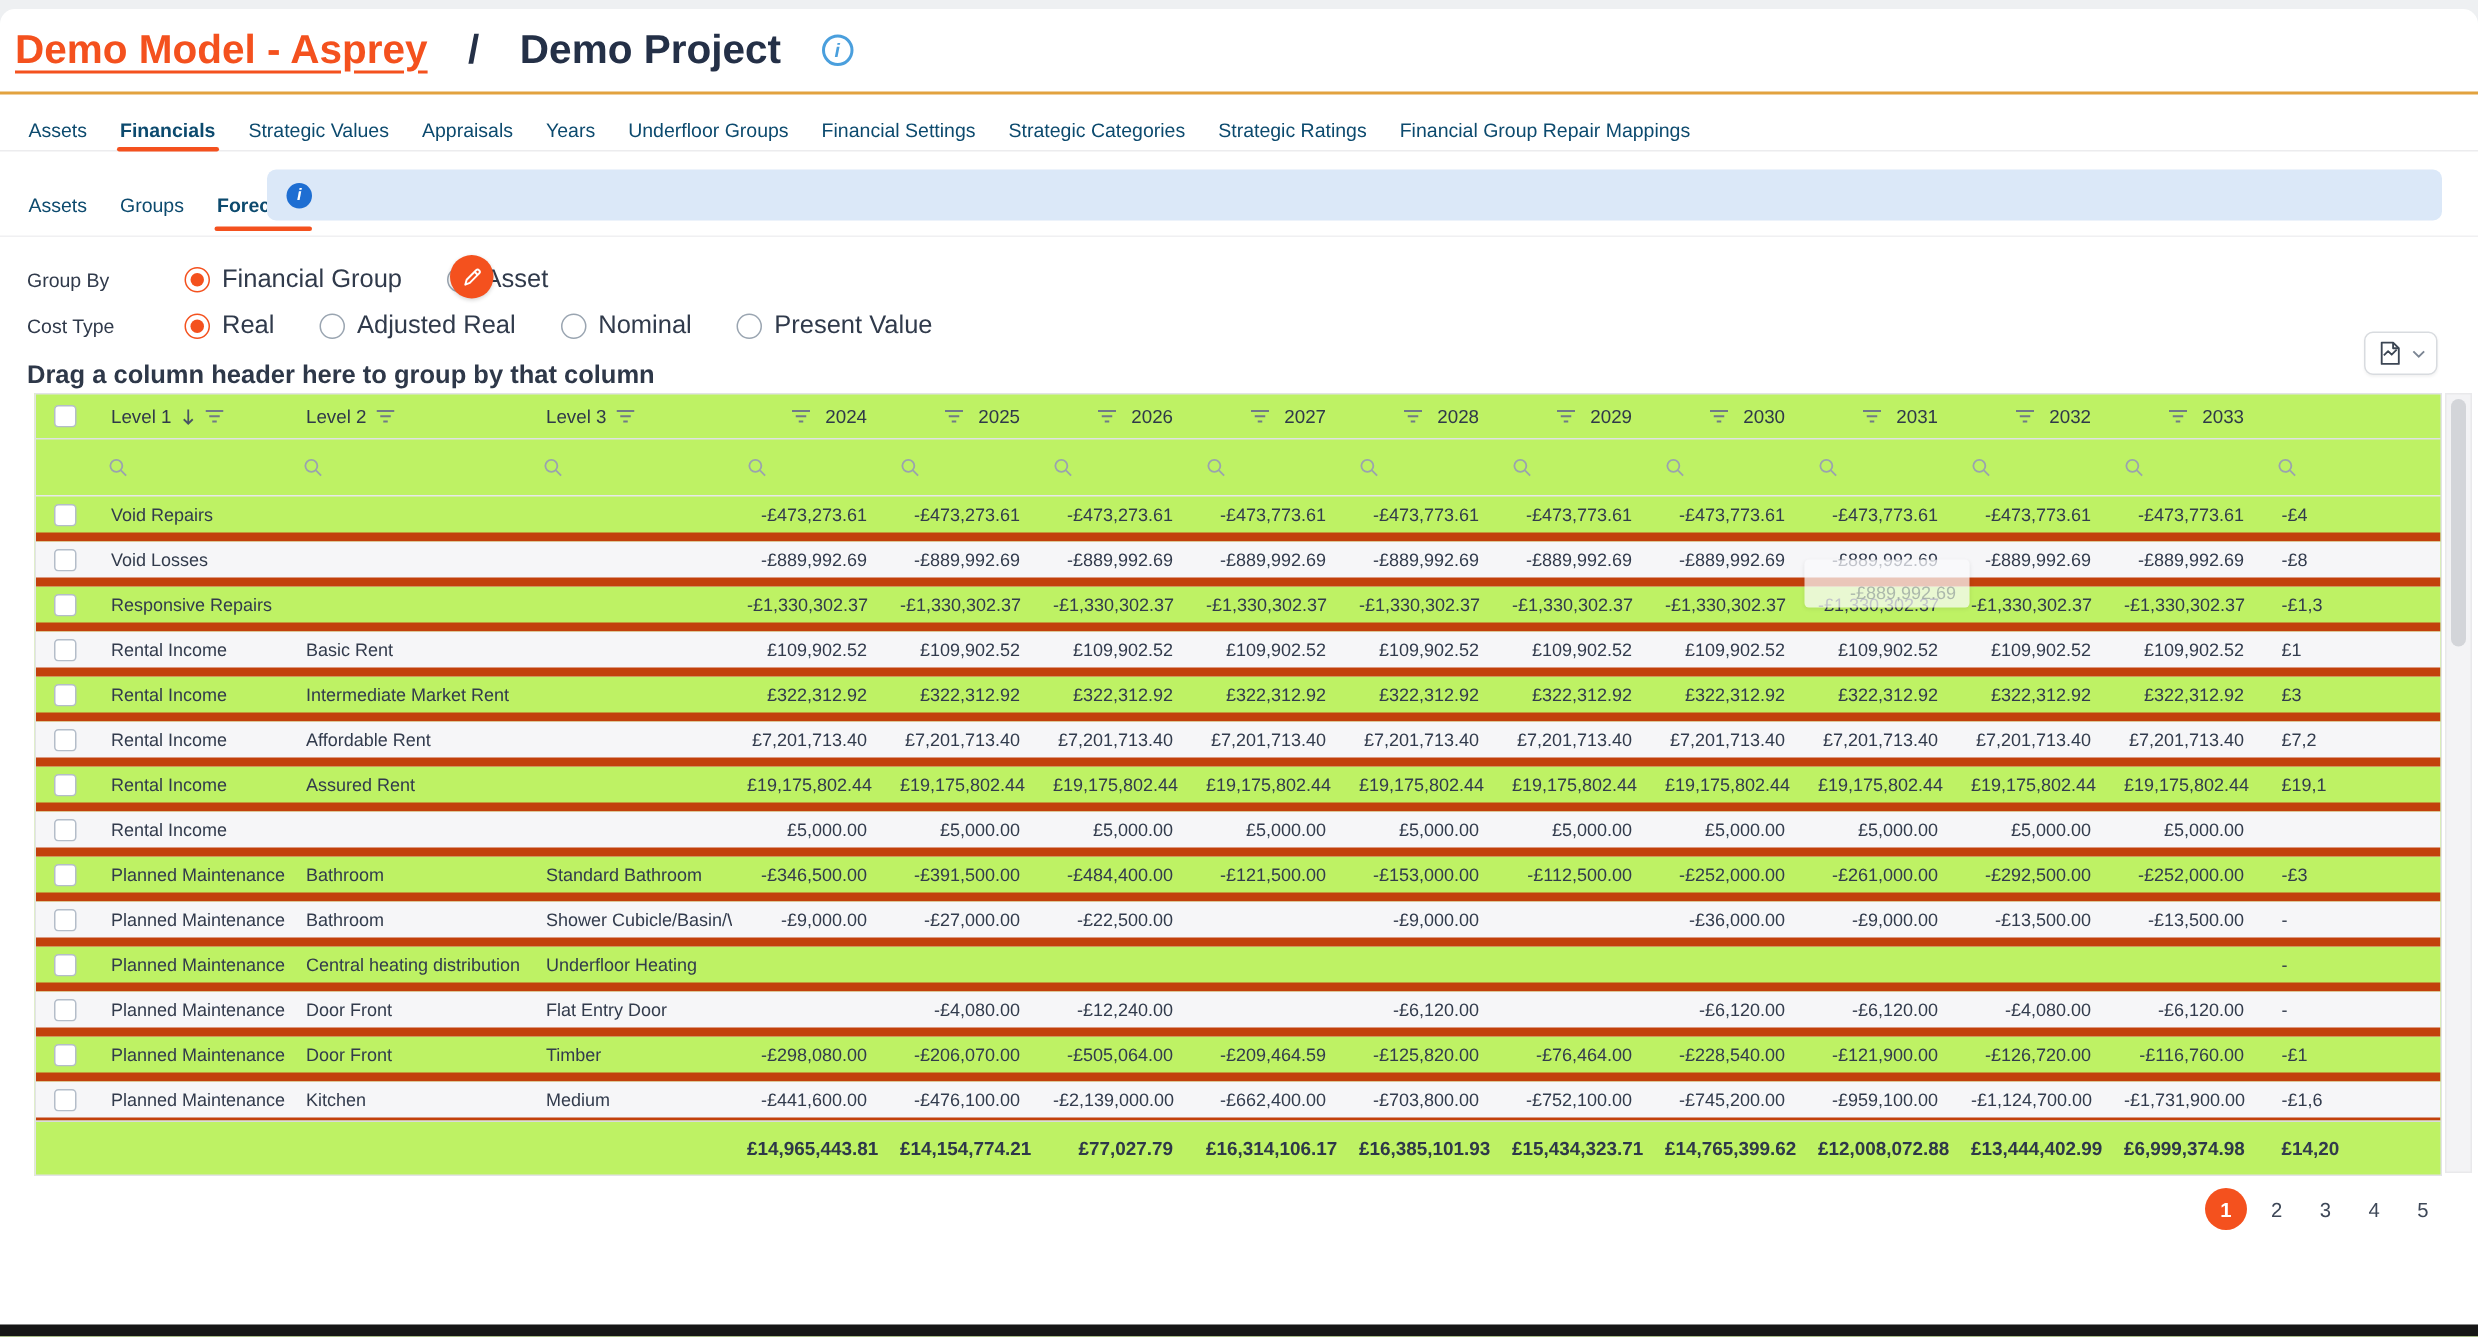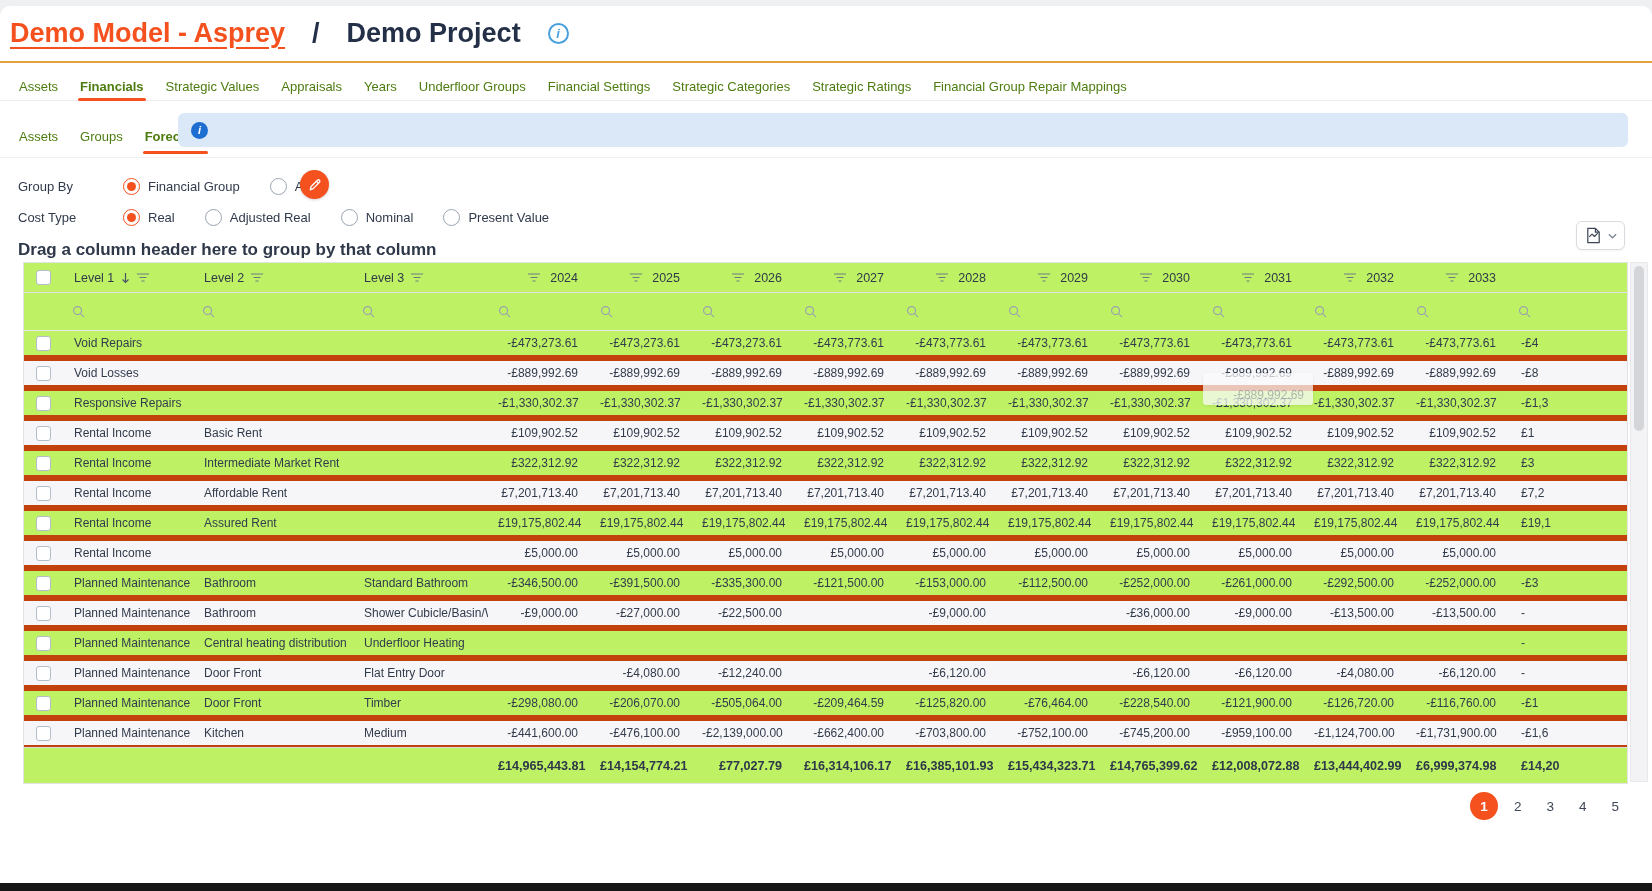--- a/index.html
+++ b/index.html
@@ -18,41 +18,41 @@
   
   .title-row{position:absolute;top:18px;left:10px;display:flex;align-items:center;gap:27px;}
   .model-link{font-size:27px;font-weight:bold;color:var(--accent);text-decoration:underline;text-underline-offset:5px;cursor:pointer;}
   .proj-part{font-size:27px;font-weight:bold;color:#243047;}
   .title-info{width:21px;height:21px;border:2px solid #4a9fdd;border-radius:50%;color:#4a9fdd;
     font-size:13px;font-weight:bold;display:flex;align-items:center;justify-content:center;font-style:italic;}
   .title-rule{position:absolute;top:61px;left:0;width:100%;height:2px;background:var(--gold);}
 
   
   .main-tabs{position:absolute;top:73px;left:0;width:100%;height:28px;display:flex;padding-left:8px;border-bottom:1px solid #ececee;}
-  .tab{font-size:13px;color:#4d7c0f;line-height:27px;padding:0 11px;position:relative;cursor:pointer;white-space:nowrap;}
+  .tab{font-size:13px;color:#0c4a6e;line-height:27px;padding:0 11px;position:relative;cursor:pointer;white-space:nowrap;}
   .tab.active{font-weight:bold;}
   .tab.active::after{content:"";position:absolute;left:9px;right:9px;bottom:-1px;height:3px;background:var(--accent);border-radius:2px;}
   .sub-row{position:absolute;top:106px;left:0;width:100%;height:52px;border-bottom:1px solid #f0f0f2;}
   .sub-tabs{position:absolute;left:8px;top:14px;height:36px;display:flex;}
   .sub-tabs .tab{line-height:34px;}
   .sub-tabs .tab.active::after{bottom:2px;}
   .banner{position:absolute;left:178px;top:7px;width:1450px;height:34px;background:var(--banner-bg);
     border-radius:6px;display:flex;align-items:center;gap:11px;padding:0 13px;font-size:12.5px;color:#3e4a5f;}
   .banner-ico{flex:0 0 17px;width:17px;height:17px;border-radius:50%;background:var(--banner-icon);color:#fff;
     font-size:11px;font-weight:bold;display:flex;align-items:center;justify-content:center;font-style:italic;}
 
   
   .ctrl-row{position:absolute;left:18px;display:flex;align-items:center;height:18px;}
   .ctrl-label{width:105px;font-size:13px;color:#303a4b;}
   .radio-group{display:flex;align-items:center;}
   .radio-item{display:flex;align-items:center;gap:8px;margin-right:30px;cursor:pointer;}
   .radio{width:17px;height:17px;border-radius:50%;border:1px solid #9aa5b1;background:#fff;position:relative;flex:0 0 17px;}
   .radio.on{border:1.5px solid var(--accent);}
   .radio.on::after{content:"";position:absolute;left:50%;top:50%;width:9px;height:9px;margin:-4.5px 0 0 -4.5px;border-radius:50%;background:var(--accent);}
-  .radio-label{font-size:13px;color:#303a4b;}
+  .radio-label{font-size:17px;color:#303a4b;}
   .pencil-btn{position:absolute;left:300px;top:170px;width:29px;height:29px;border-radius:50%;background:var(--accent);
     border:none;display:flex;align-items:center;justify-content:center;cursor:pointer;box-shadow:0 1px 3px rgba(0,0,0,.18);}
   .group-panel{position:absolute;left:18px;top:240px;font-size:17px;font-weight:bold;color:var(--ink);}
   .export-btn{position:absolute;left:1576px;top:221px;width:49px;height:29px;background:#fff;border:1px solid #d8dbdf;
     border-radius:6px;display:flex;align-items:center;justify-content:center;gap:5px;cursor:pointer;box-shadow:0 1px 2px rgba(0,0,0,.05);}
 
   
   .grid{position:absolute;left:23px;top:262px;width:1605px;background:#bef264;border:1px solid #e2e3e6;}
   .grow{display:grid;grid-template-columns:38px 130px 160px 136px repeat(10,102px) 1fr;align-items:center;}
   .ghead{height:30px;border-bottom:1px solid #dfe1e4;}
@@ -509,21 +509,21 @@
       </div>
       <div class="grow r">
         <div class="c cbc">
           <span class="cb"></span>
         </div>
         <div class="c lvl">Planned Maintenance</div>
         <div class="c lvl">Bathroom</div>
         <div class="c lvl">Standard Bathroom</div>
         <div class="c num">-£346,500.00</div>
         <div class="c num">-£391,500.00</div>
-        <div class="c num">-£335,300.00</div>
+        <div class="c num">-£484,400.00</div>
         <div class="c num">-£121,500.00</div>
         <div class="c num">-£153,000.00</div>
         <div class="c num">-£112,500.00</div>
         <div class="c num">-£252,000.00</div>
         <div class="c num">-£261,000.00</div>
         <div class="c num">-£292,500.00</div>
         <div class="c num">-£252,000.00</div>
         <div class="c clipc">-£3</div>
       </div>
       <div class="grow r alt">

